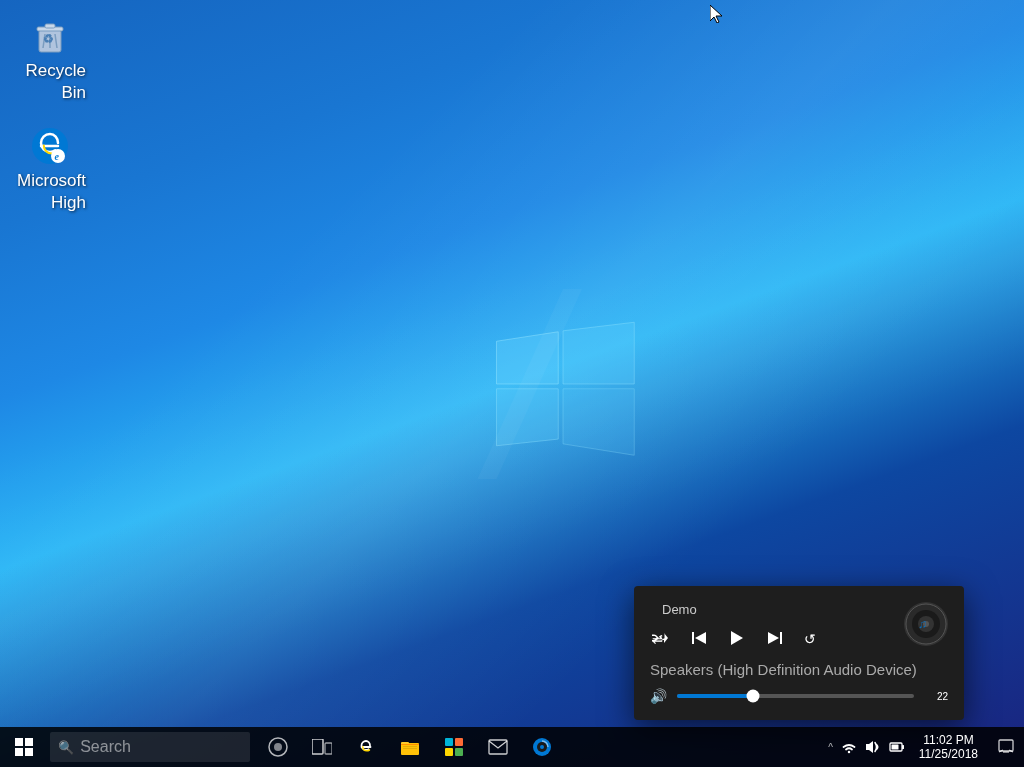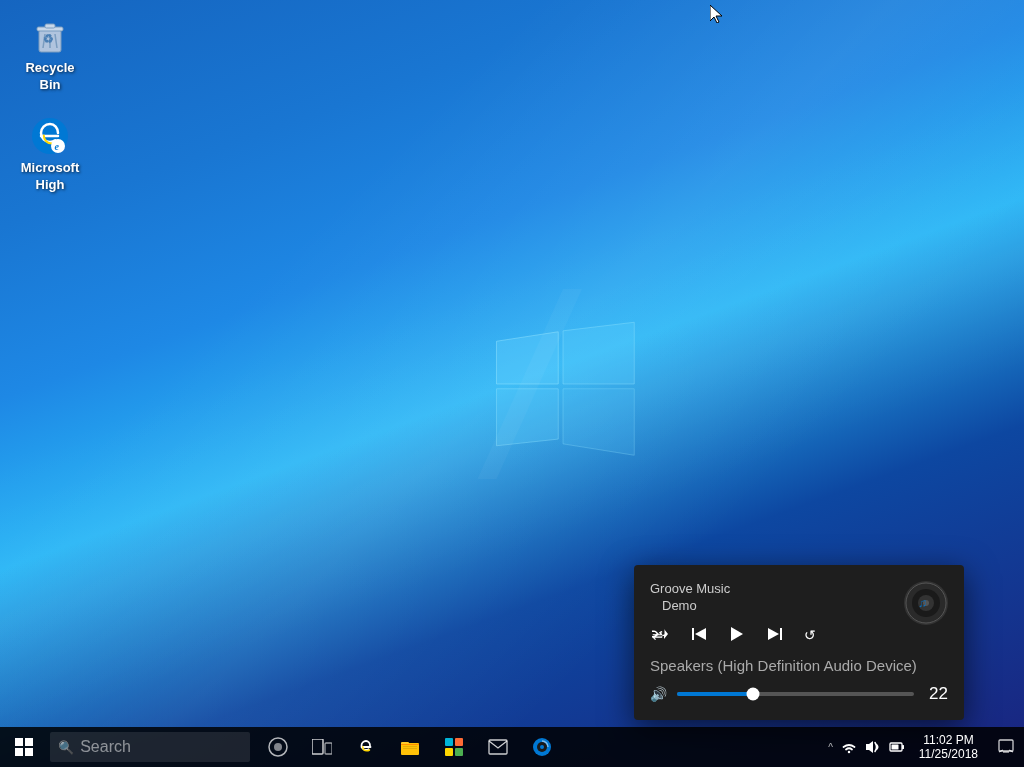--- a/index.html
+++ b/index.html
@@ -57,26 +57,25 @@
       width: 40px;
       height: 40px;
       margin-bottom: 4px;
       display: flex;
       align-items: center;
       justify-content: center;
     }
 
     .icon-label {
       color: white;
-      font-size: 13px;
-      text-align: center;
+      font-size: 17px;
+      text-align: right;
       text-shadow: 1px 1px 3px rgba(0,0,0,0.7);
       line-height: 1.3;
       word-wrap: break-word;
-      font-weight: bold;
     }
 
     
     .recycle-bin-svg {
       width: 40px;
       height: 40px;
     }
 
     
     .win-logo {
@@ -185,21 +184,21 @@
       left: 32%;
       transform: translate(-50%, -50%);
       width: 13px;
       height: 13px;
       background: white;
       border-radius: 50%;
     }
 
     .volume-value {
       color: white;
-      font-size: 17px;
+      font-size: 10px;
       min-width: 24px;
       text-align: right;
     }
 
     
     #taskbar {
       position: absolute;
       bottom: 0;
       left: 0;
       width: 1024px;
@@ -406,21 +405,20 @@
         <circle cx="22" cy="22" r="22" fill="#333"></circle>
         <circle cx="22" cy="22" r="20" fill="#2a2a2a" stroke="#555" stroke-width="1"></circle>
         <circle cx="22" cy="22" r="14" fill="#1a1a1a"></circle>
         <circle cx="22" cy="22" r="8" fill="#333"></circle>
         <circle cx="22" cy="22" r="3" fill="#555"></circle>
 
         <text x="14" y="26" font-size="12" fill="rgba(0,120,212,0.8)">♫</text>
       </svg>
     </div>
 
-    <div class="media-app-name">Groove Music</div>
     <div class="media-track-name">Demo</div>
 
     <div class="media-controls">
 
       <button class="media-btn" title="Shuffle">
         <svg width="18" height="14" viewBox="0 0 18 14" fill="white" xmlns="http://www.w3.org/2000/svg">
           <path d="M0 10.5h2c1.5 0 2.5-.7 3.5-2L7 7 5.5 5.5C4.5 4.3 3.5 3.5 2 3.5H0v1.5h2c1 0 1.7.5 2.5 1.5L3.5 7.5C2.7 8.5 2 9 1 9H0v1.5z"></path>
           <path d="M9 5.5l1.5-1.5H9L7.5 5.5 9 7l1.5-1.5H9z"></path>
           <path d="M12 2l4 5-4 5v-3c-1.2 0-2.3.4-3 1.5l-.5.7c.8-2.3 2.5-3.7 4-4V2l-.5.5.5-.5z"></path>
           <text x="0" y="13" font-size="13" fill="white">⇌</text>

